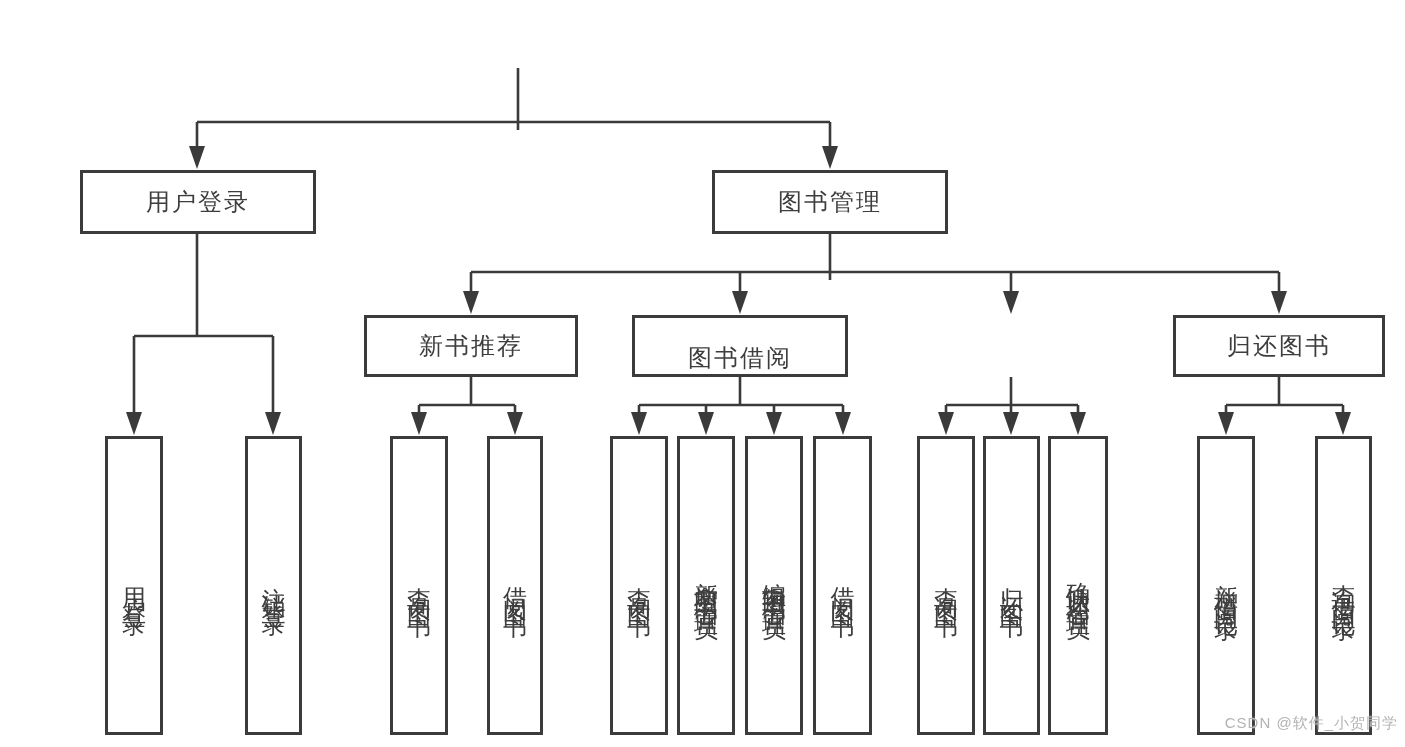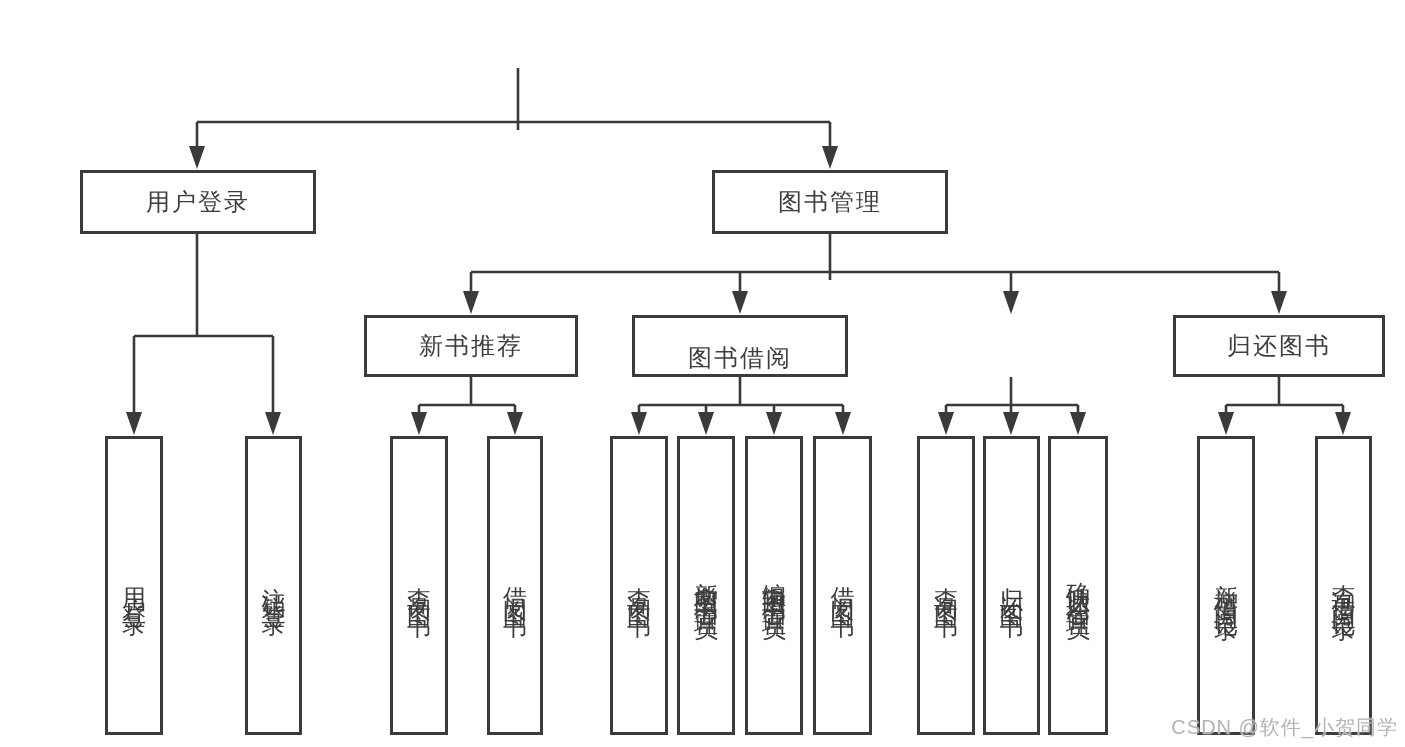--- a/index.html
+++ b/index.html
@@ -42,21 +42,21 @@
   }
   .v4 .vtext { letter-spacing: 9px; }
   .v6 .vtext { letter-spacing: 7px; }
   .v8 .vtext { letter-spacing: 5px; }
   #watermark {
     position: absolute;
     left: 1150px;
     top: 714px;
     width: 248px;
     text-align: right;
-    font-size: 20px;
+    font-size: 15px;
     letter-spacing: 1px;
     color: #b3b3b3;
     text-shadow: 0 0 2px #ffffff;
   }
 </style>
 </head>
 <body>
 
 <div id="stage">
 

